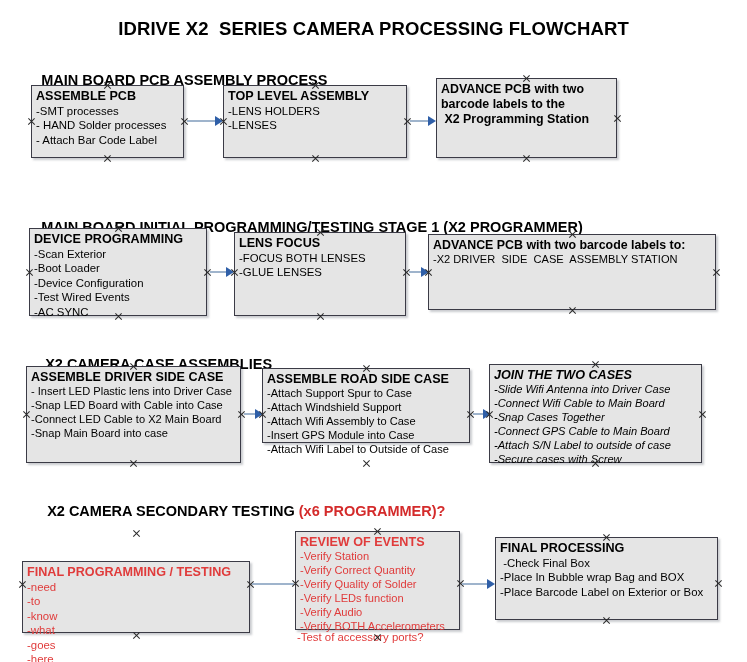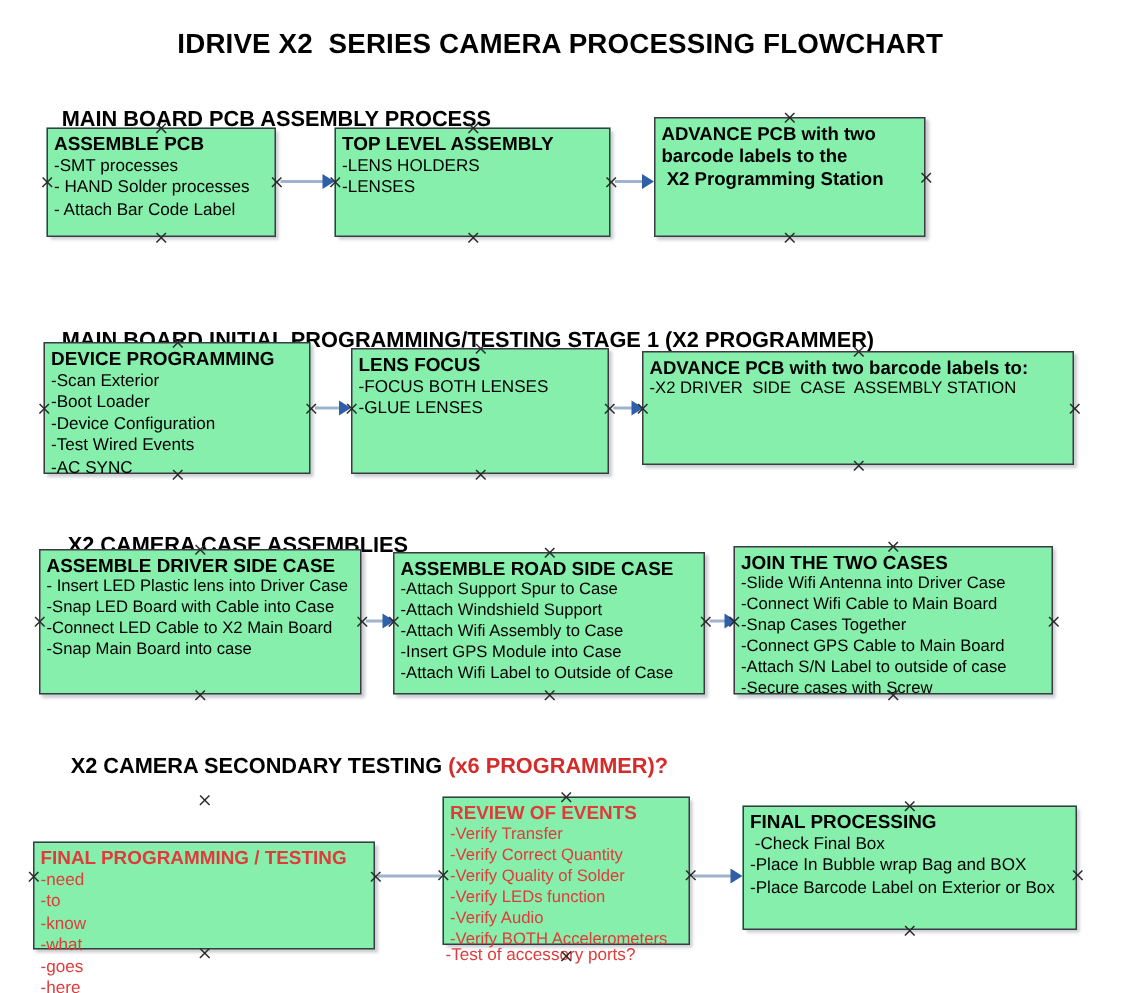--- a/index.html
+++ b/index.html
@@ -35,21 +35,21 @@
     font-size: 14.5px;
     font-weight: bold;
     white-space: pre;
   }
   .section-head .accent {
     color: #d42b2b;
   }
   
   .node {
     position: absolute;
-    background: #86efac;
+    background: #e5e5e5;
     border: 1.2px solid #3b3b46;
     box-shadow: 2px 2px 2px rgba(90,95,110,0.32);
     box-sizing: border-box;
     padding: 3px 16px 2px 4px;
     overflow: visible;
   }
   .node .n-title {
     font-size: 12.6px;
     font-weight: bold;
     line-height: 15px;
@@ -209,37 +209,37 @@
     <div class="n-line">-Snap Main Board into case</div>
   </div>
   <div class="handle" style="left:133px; top:366px;"></div>
   <div class="handle" style="left:133px; top:463px;"></div>
   <div class="handle" style="left:26px; top:414px;"></div>
   <div class="handle" style="left:241px; top:414px;"></div>
 
   <div class="conn" style="left:244px; top:413px; width:16px;"></div>
   <div class="conn-head" style="left:255px; top:409px;"></div>
 
-  <div class="node tight" style="left:262px; top:368px; width:208px; height:95px;">
+  <div class="node tight" style="left:262px; top:368px; width:208px; height:75px;">
     <div class="n-title small-title">ASSEMBLE ROAD SIDE CASE</div>
     <div class="n-line">-Attach Support Spur to Case</div>
     <div class="n-line">-Attach Windshield Support</div>
     <div class="n-line">-Attach Wifi Assembly to Case</div>
     <div class="n-line">-Insert GPS Module into Case</div>
     <div class="n-line">-Attach Wifi Label to Outside of Case</div>
   </div>
   <div class="handle" style="left:366px; top:368px;"></div>
   <div class="handle" style="left:366px; top:463px;"></div>
   <div class="handle" style="left:262px; top:414px;"></div>
   <div class="handle" style="left:470px; top:414px;"></div>
 
   <div class="conn" style="left:473px; top:413px; width:15px;"></div>
   <div class="conn-head" style="left:483px; top:409px;"></div>
 
-  <div class="node tight" style="left:489px; top:364px; width:213px; height:99px;">
+  <div class="node tight" style="left:489px; top:364px; width:213px; height:99px;font-style:italic;">
     <div class="n-title small-title">JOIN THE TWO CASES</div>
     <div class="n-line">-Slide Wifi Antenna into Driver Case</div>
     <div class="n-line">-Connect Wifi Cable to Main Board</div>
     <div class="n-line">-Snap Cases Together</div>
     <div class="n-line">-Connect GPS Cable to Main Board</div>
     <div class="n-line">-Attach S/N Label to outside of case</div>
     <div class="n-line">-Secure cases with Screw</div>
   </div>
   <div class="handle" style="left:595px; top:364px;"></div>
   <div class="handle" style="left:595px; top:463px;"></div>
@@ -261,21 +261,21 @@
   </div>
   <div class="handle" style="left:136px; top:533px;"></div>
   <div class="handle" style="left:136px; top:635px;"></div>
   <div class="handle" style="left:22px; top:584px;"></div>
   <div class="handle" style="left:250px; top:584px;"></div>
 
   <div class="conn" style="left:252px; top:583px; width:42px;"></div>
 
   <div class="node tight" style="left:295px; top:531px; width:165px; height:99px;">
     <div class="n-title" style="color:#e03b3b;">REVIEW OF EVENTS</div>
-    <div class="n-line" style="color:#e03b3b;">-Verify Transfer</div>
+    <div class="n-line" style="color:#e03b3b;">-Verify Station</div>
     <div class="n-line" style="color:#e03b3b;">-Verify Correct Quantity</div>
     <div class="n-line" style="color:#e03b3b;">-Verify Quality of Solder</div>
     <div class="n-line" style="color:#e03b3b;">-Verify LEDs function</div>
     <div class="n-line" style="color:#e03b3b;">-Verify Audio</div>
     <div class="n-line" style="color:#e03b3b;">-Verify BOTH Accelerometers</div>
   </div>
   <div class="overflow-line" style="left:297px; top:630px;">-Test of accessory ports?</div>
   <div class="handle" style="left:377px; top:531px;"></div>
   <div class="handle" style="left:377px; top:637px;"></div>
   <div class="handle" style="left:295px; top:583px;"></div>

